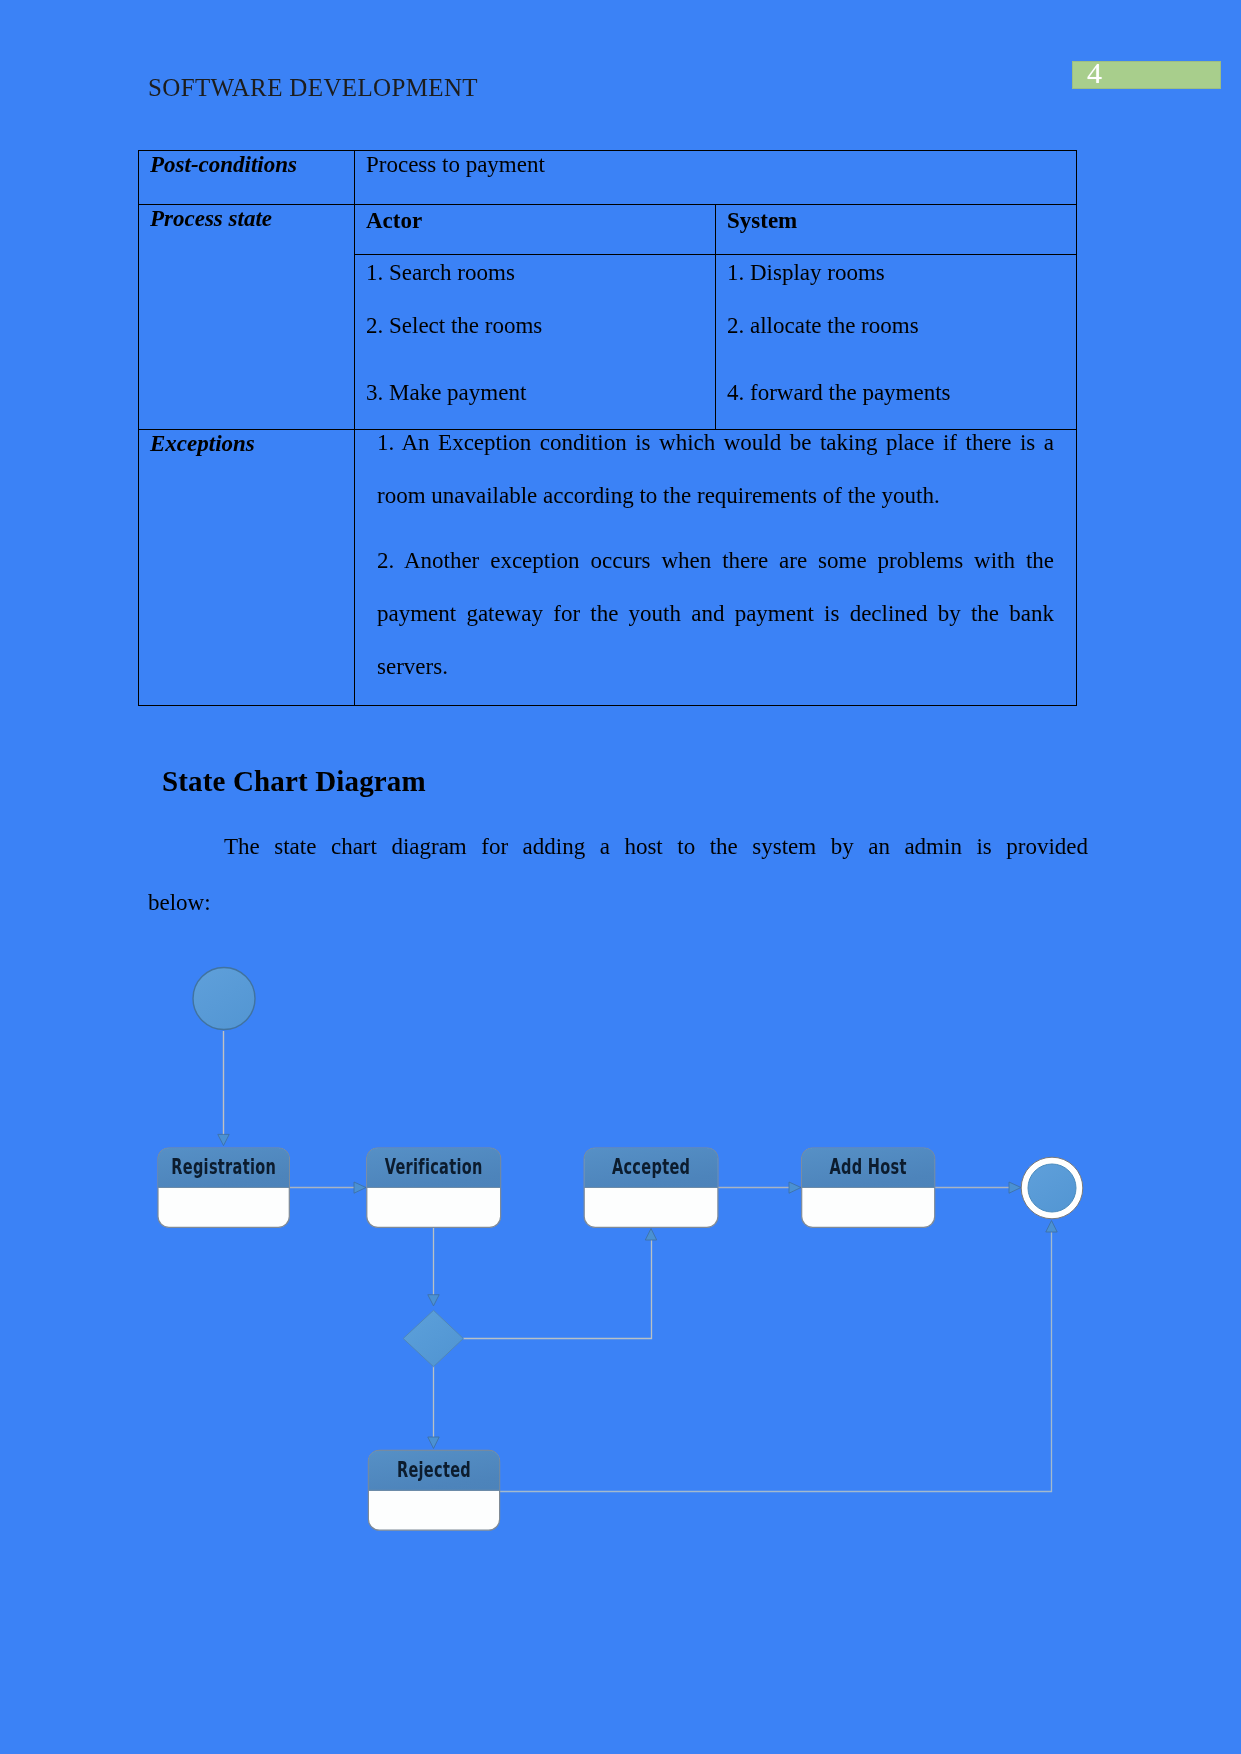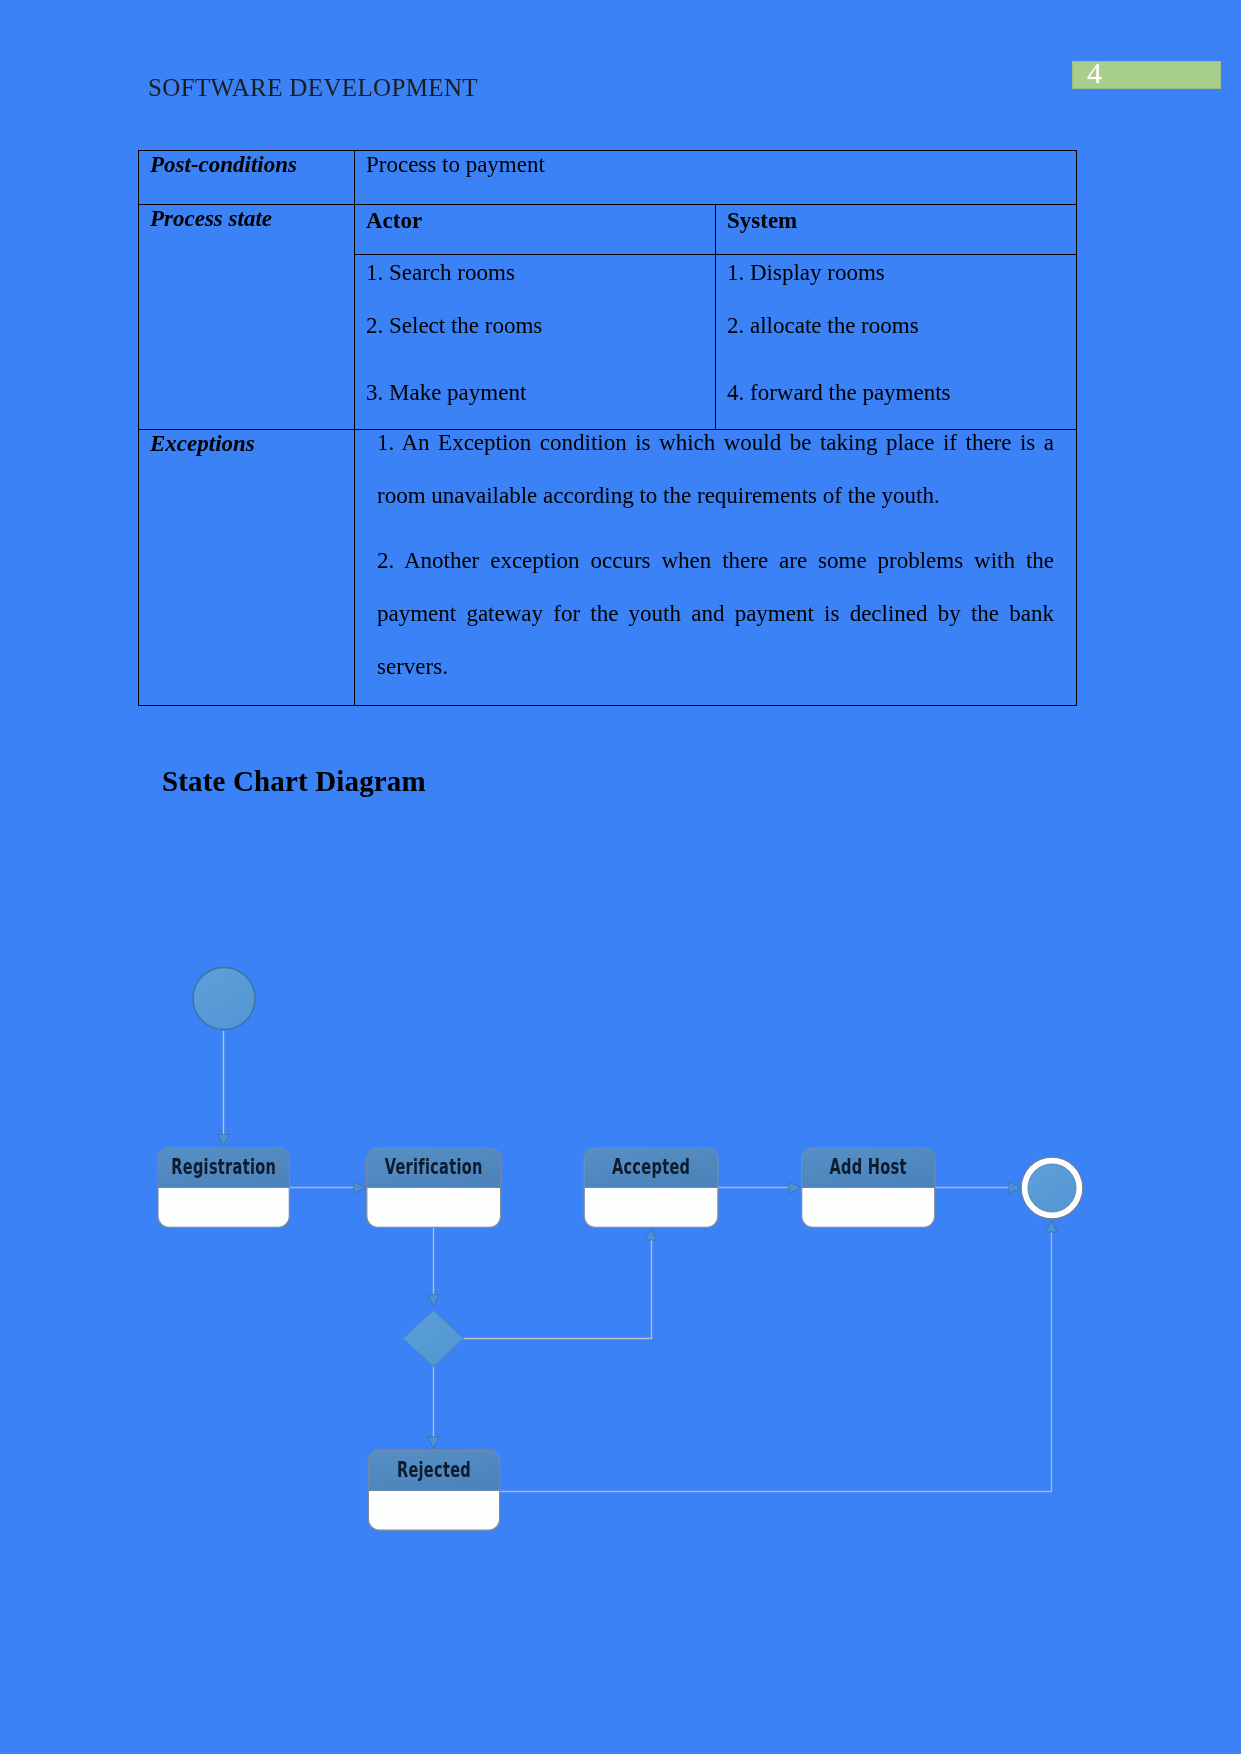--- a/index.html
+++ b/index.html
@@ -212,14 +212,18 @@
       <rect x="368.4" y="520.4" width="131.2" height="79.8" rx="11" ry="11" fill="#fdfefe" stroke="#7f8a96" stroke-width="1.2"></rect>
       <g clip-path="url(#cliprejected)">
           <rect x="368.4" y="520.4" width="131.2" height="79.8" rx="11" ry="11" fill="url(#hdrGrad)"></rect>
         </g>
       <line x1="368.4" y1="560.3" x2="499.6" y2="560.3" stroke="#6c8ba8" stroke-width="1.2"></line>
       <text class="st-label" x="434.0" y="546.9" transform="translate(434.0,546.9) scale(0.735,1) translate(-434.0,-546.9)" text-anchor="middle">Rejected</text>
     </g>
   </svg>
 
   <div class="sec-head">State Chart Diagram</div>
+  <div class="sec-para">
+      <span class="l1">The state chart diagram for adding a host to the system by an admin is provided</span>
+      <span class="l2">below:</span>
+    </div>
 
 </div>
 
 </body></html>

